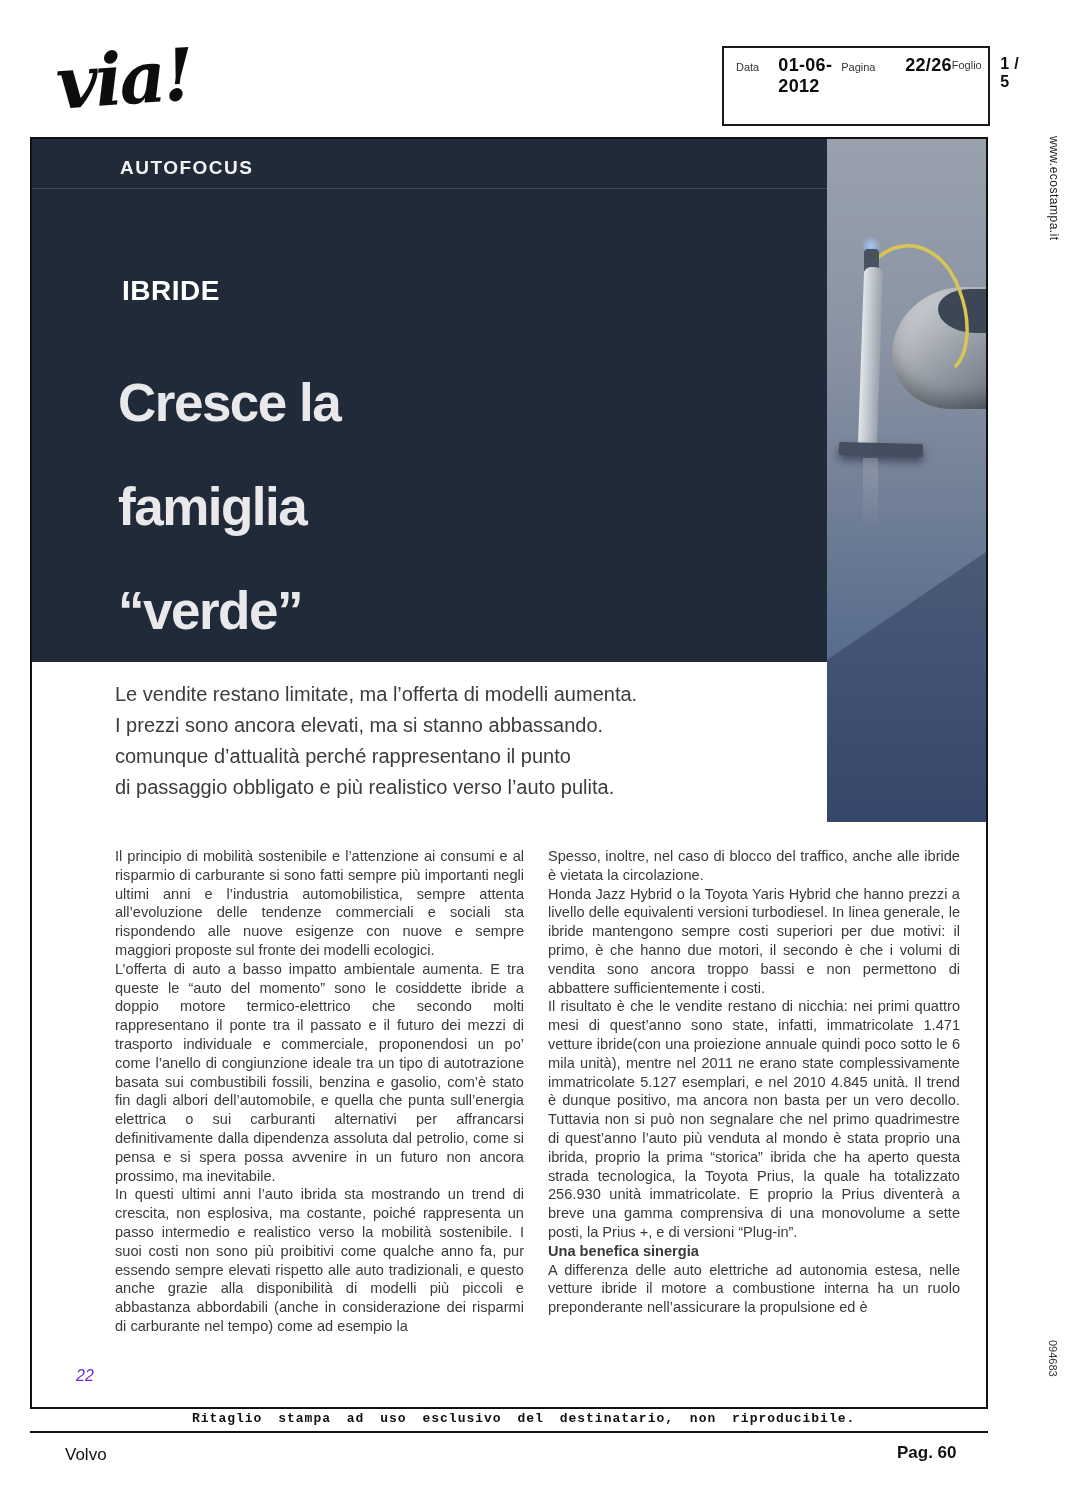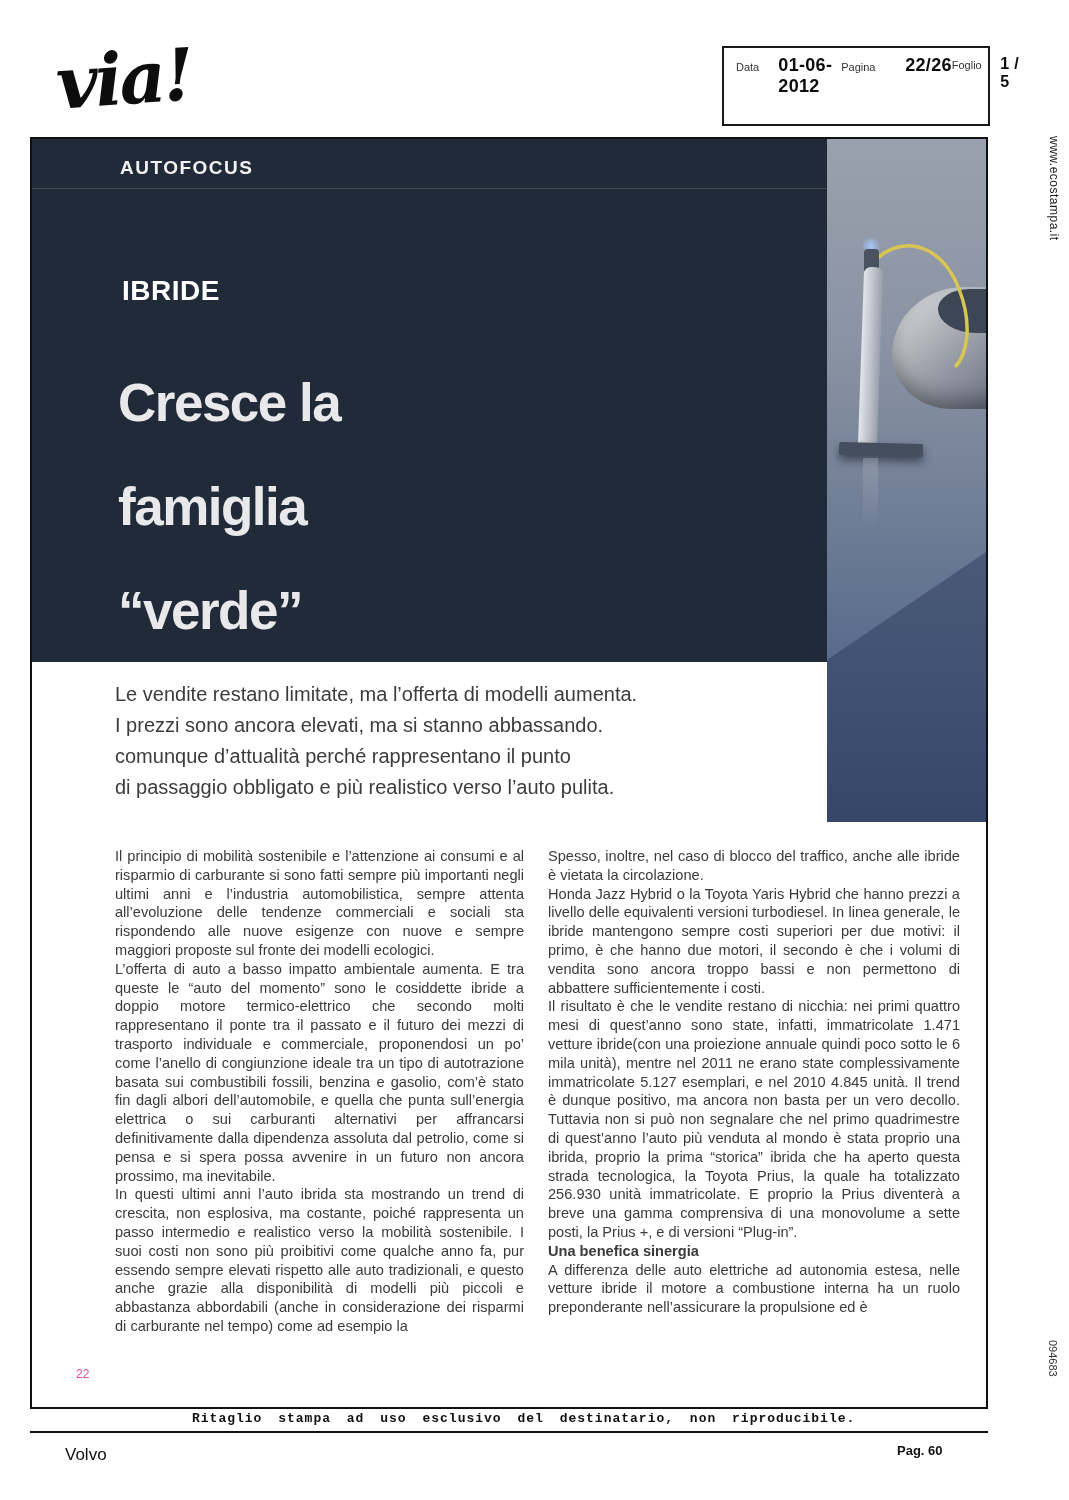--- a/index.html
+++ b/index.html
@@ -133,41 +133,41 @@
     font-size:14.6px; line-height:18.8px; color:#3a3a3a;
     text-align:justify;
   }
   .col p { margin:0; }
   .col-left  { left:83px;  width:409px; }
   .col-right { left:516px; width:412px; }
   .subhead { font-weight:bold; text-align:left; }
 
   .page-number {
     position:absolute; left:44px; top:1228px;
-    font-size:12px; color:#ec4899;
+    font-size:16px; color:#6d28d9;font-style:italic;
   }
 
   
   .footer-note {
     position:absolute; left:192px; top:1411px;
     font-family:"Liberation Mono", monospace;
     font-size:13px; font-weight:bold; letter-spacing:1px; word-spacing:7px;
     color:#111;
   }
   .footer-rule {
     position:absolute; left:30px; top:1431px; width:958px; height:2px;
     background:#111;
   }
   .client-name {
     position:absolute; left:65px; top:1445px;
     font-size:17px; color:#111;
   }
   .page-ref {
     position:absolute; left:897px; top:1443px;
-    font-size:13px; font-weight:bold; color:#111;
+    font-size:17px; font-weight:bold; color:#111;
   }
 </style>
 </head>
 <body>
 
 <div class="page">
 
   <div class="logo">via!</div>
 
   <div class="meta-box">

